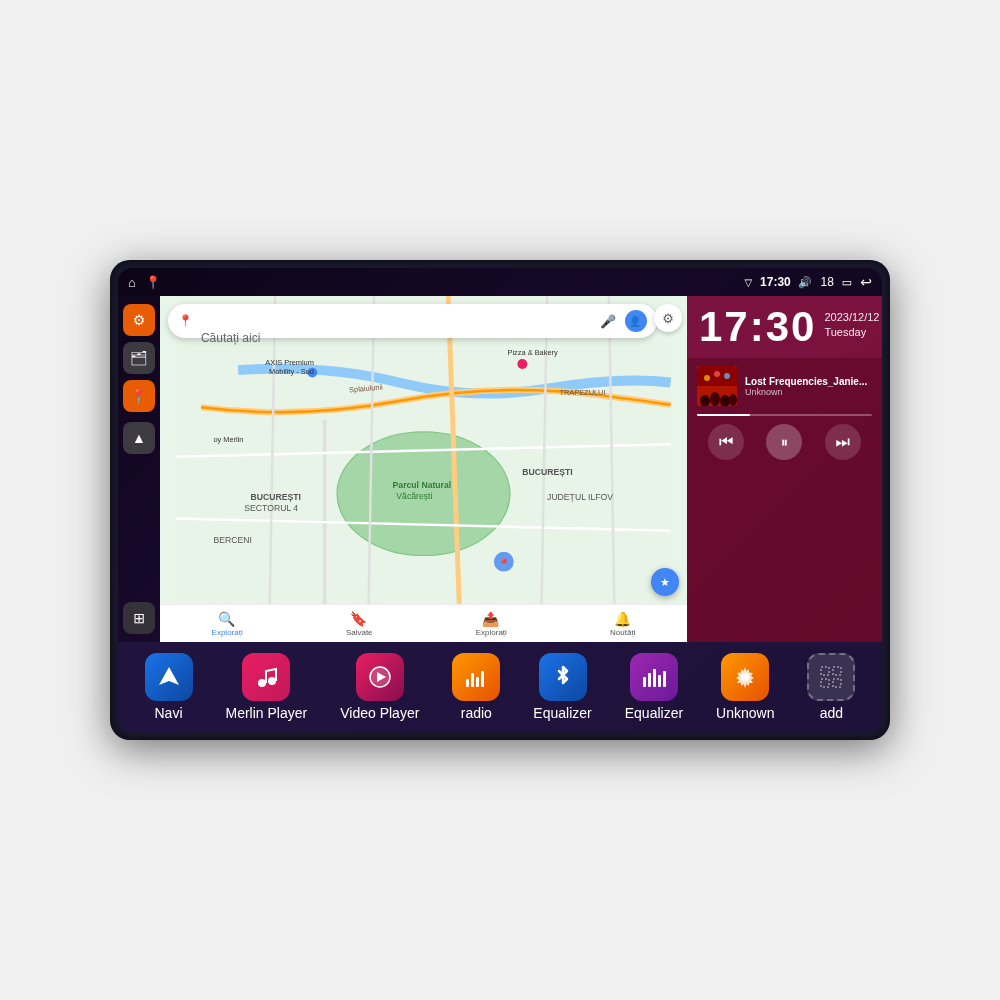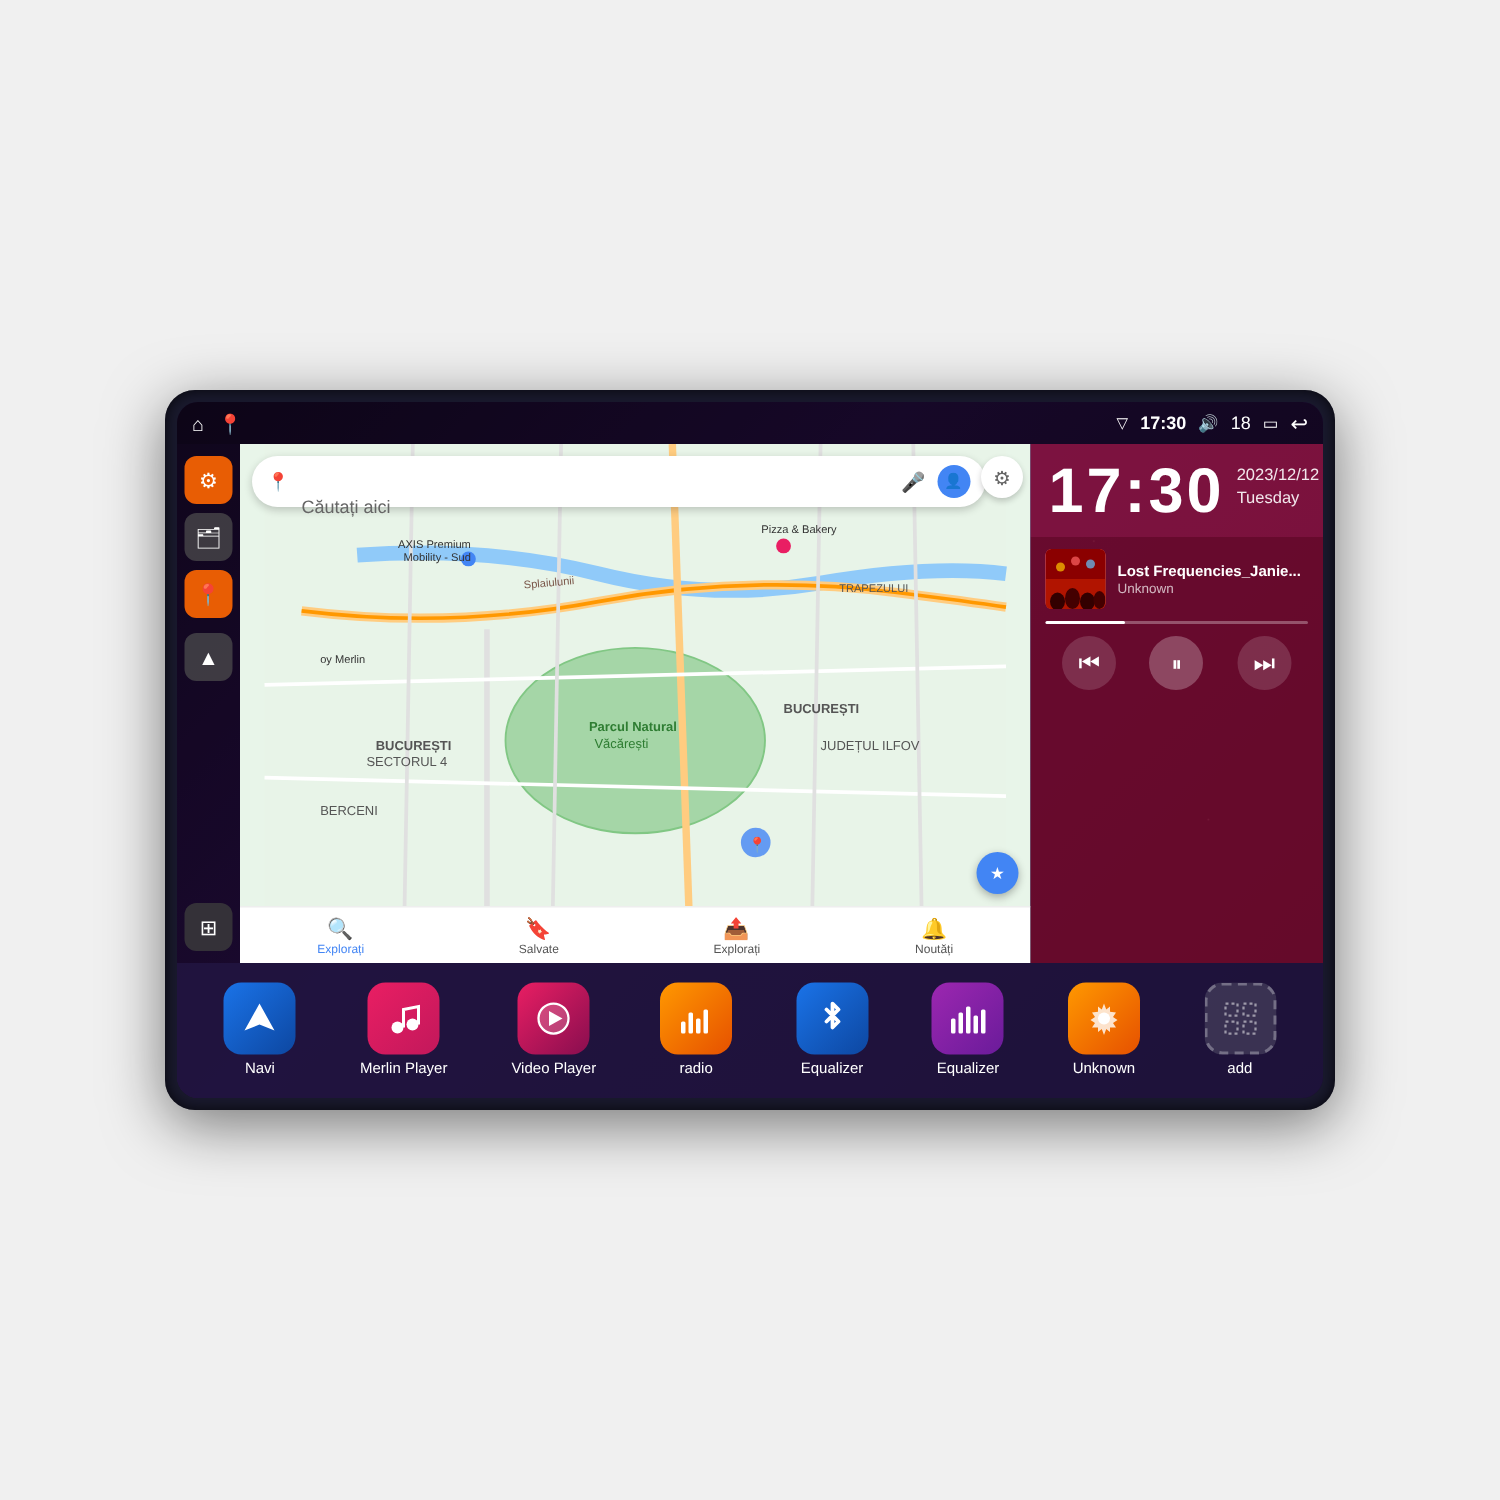--- a/index.html
+++ b/index.html
@@ -373,21 +373,21 @@
 
     .app-icon-img {
       width: 48px; height: 48px;
       border-radius: 12px;
       display: flex; align-items: center; justify-content: center;
       font-size: 24px;
     }
 
     .app-icon-label {
       color: white;
-      font-size: 10px;
+      font-size: 14px;
       text-align: center;
       line-height: 1.2;
     }
 
     .icon-navi { background: linear-gradient(135deg, #1a73e8, #0d47a1); }
     .icon-music { background: linear-gradient(135deg, #e91e63, #c2185b); }
     .icon-video { background: linear-gradient(135deg, #e91e63, #880e4f); }
     .icon-radio { background: linear-gradient(135deg, #ff9800, #e65100); }
     .icon-bt { background: linear-gradient(135deg, #1a73e8, #0d47a1); }
     .icon-eq { background: linear-gradient(135deg, #9c27b0, #6a1b9a); }

